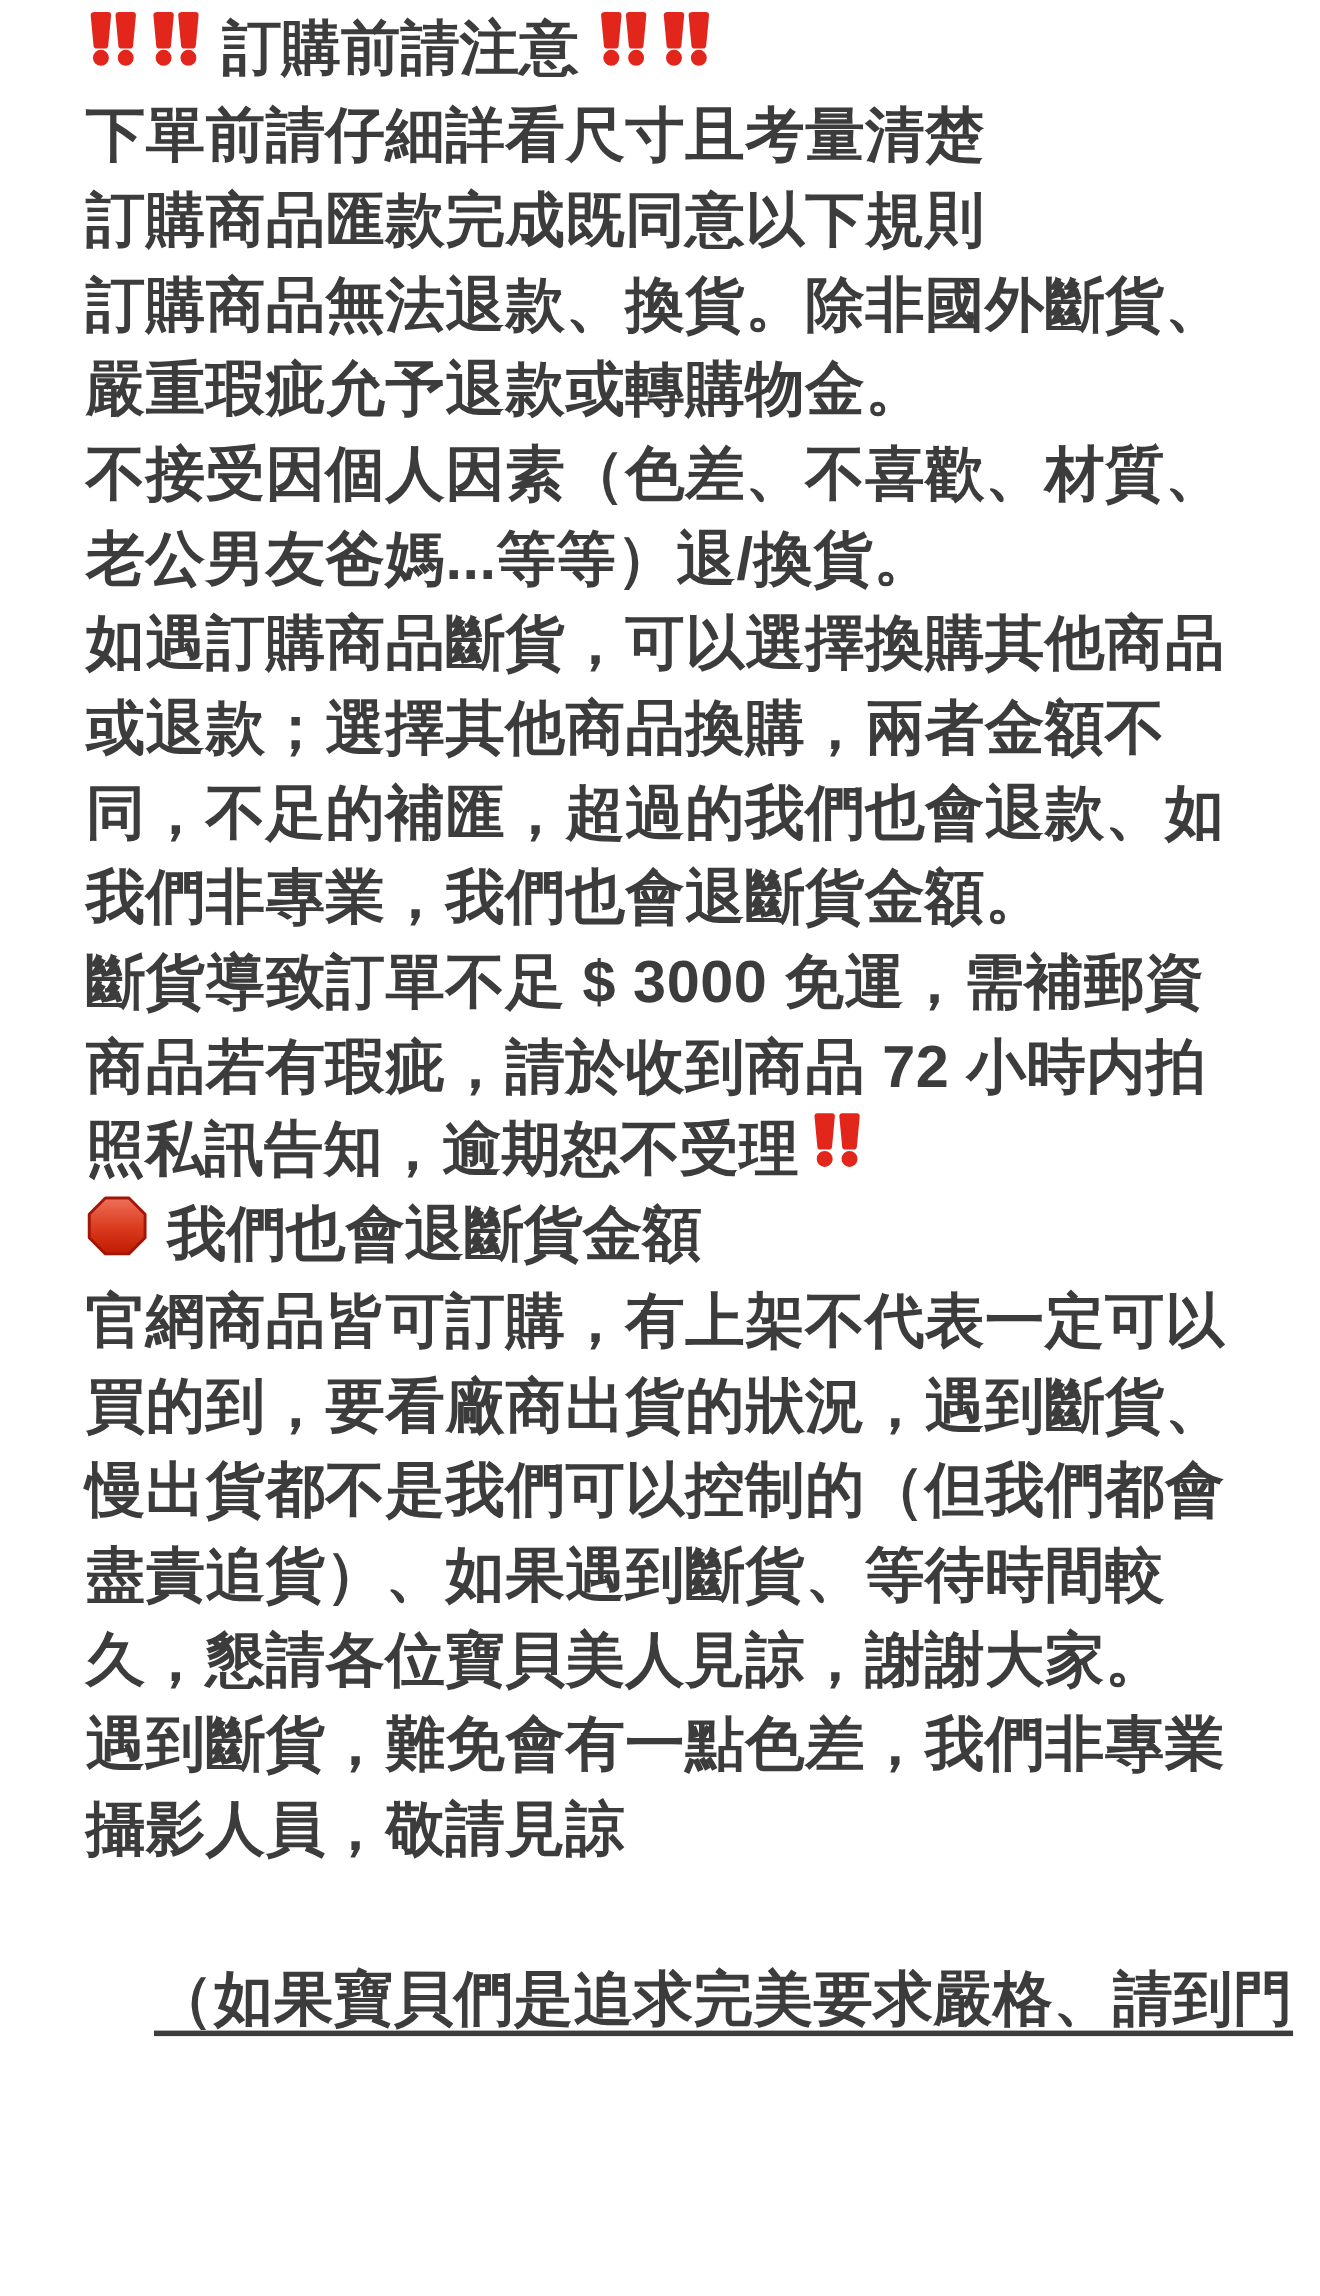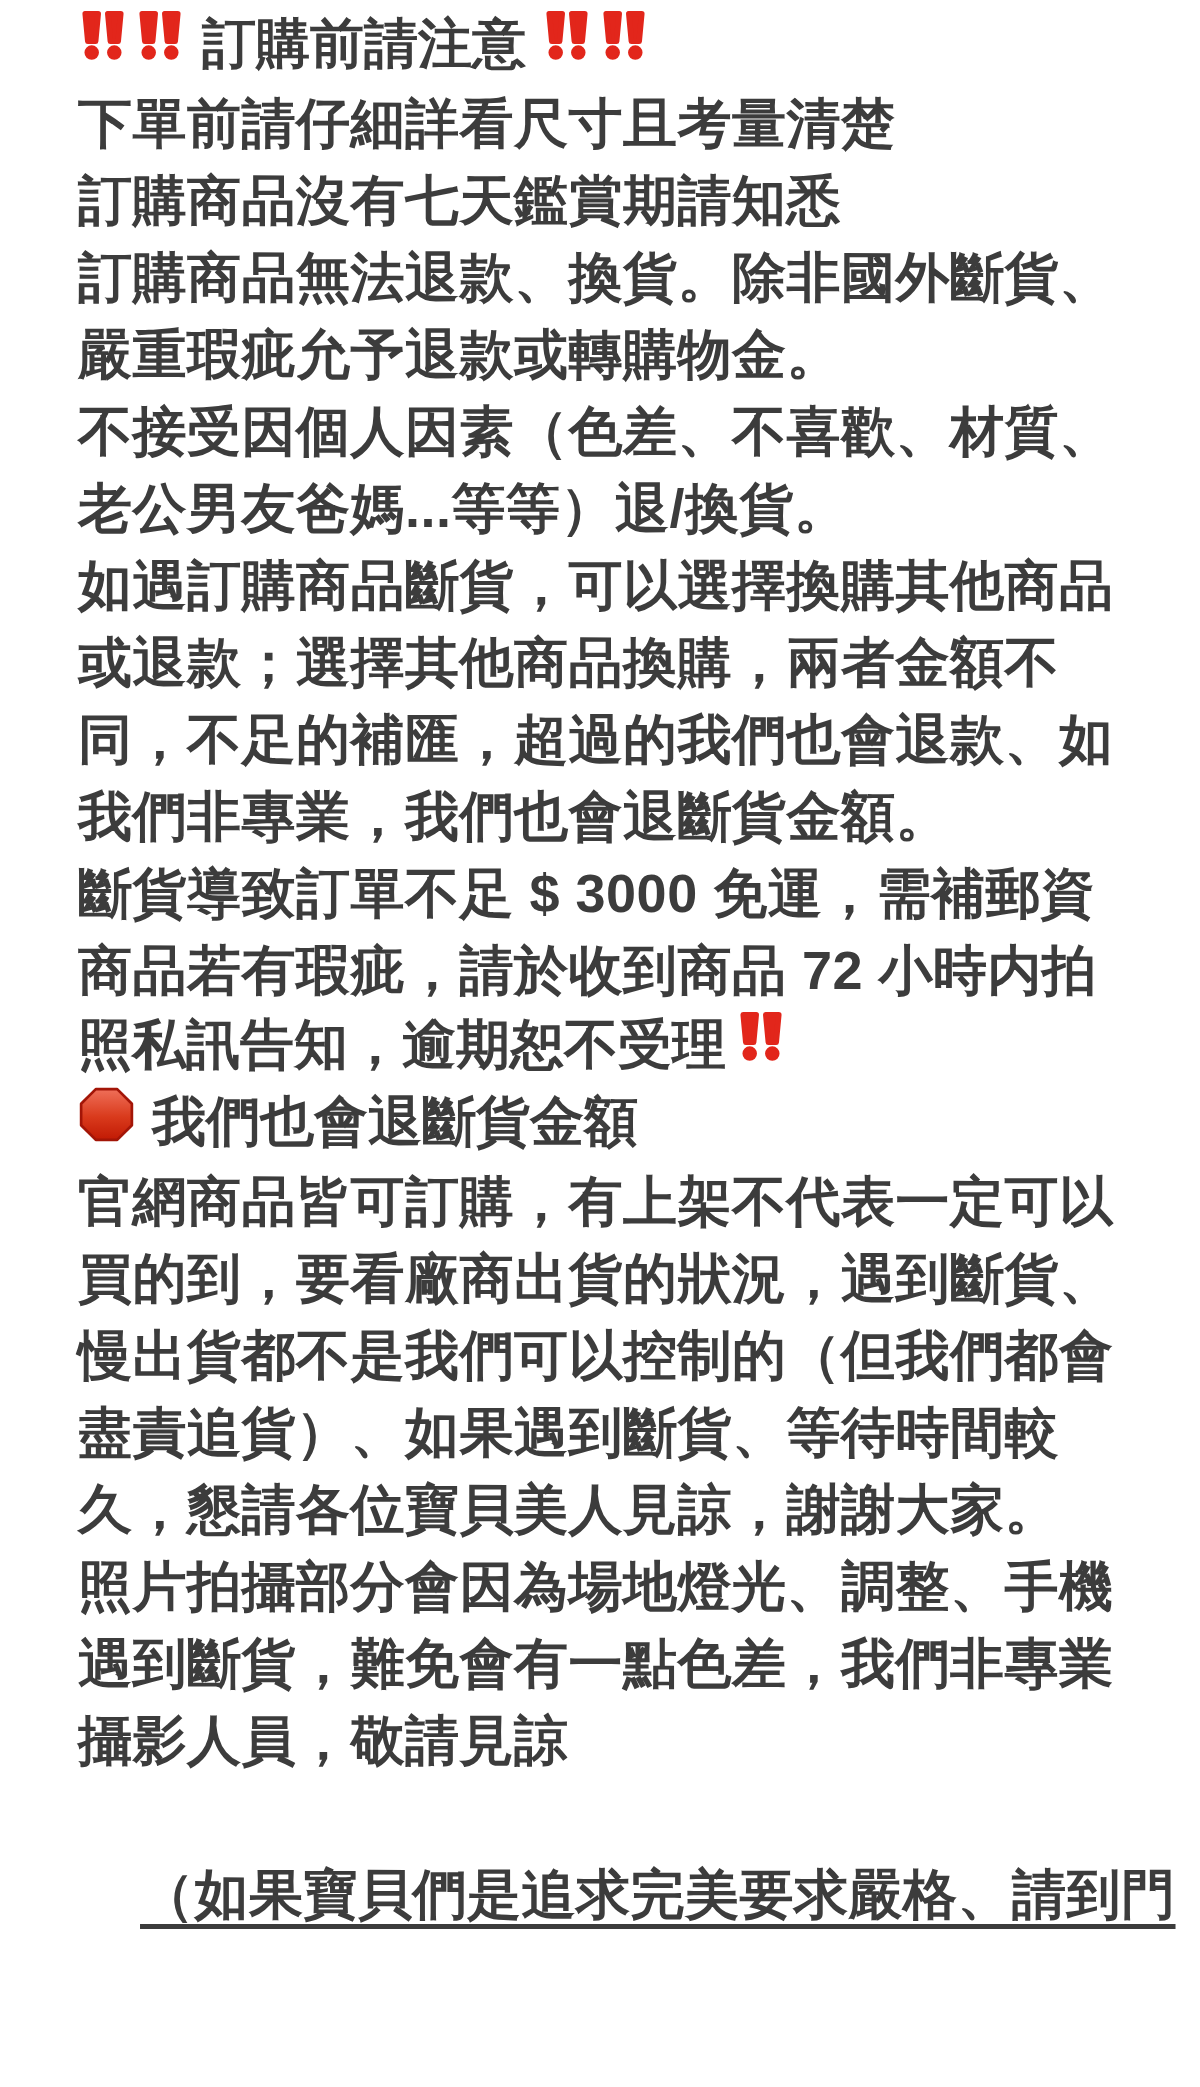--- a/index.html
+++ b/index.html
@@ -84,21 +84,21 @@
     <span class="heading-text">訂購前請注意</span>
     <svg class="bangs" viewBox="0 0 62 64">
         <use href="#dbang"></use>
       </svg>
     <svg class="bangs" viewBox="0 0 62 64">
         <use href="#dbang"></use>
       </svg>
   </div>
 
   <div class="line">下單前請仔細詳看尺寸且考量清楚</div>
-  <div class="line">訂購商品沒有七天鑑賞期請知悉</div>
+  <div class="line">訂購商品匯款完成既同意以下規則</div>
   <div class="line">訂購商品無法退款、換貨。除非國外斷貨、</div>
   <div class="line">嚴重瑕疵允予退款或轉購物金。</div>
   <div class="line">不接受因個人因素（色差、不喜歡、材質、</div>
   <div class="line">老公男友爸媽...等等）退/換貨。</div>
   <div class="line">如遇訂購商品斷貨，可以選擇換購其他商品</div>
   <div class="line">或退款；選擇其他商品換購，兩者金額不</div>
   <div class="line">同，不足的補匯，超過的我們也會退款、如</div>
   <div class="line">我們非專業，我們也會退斷貨金額。</div>
   <div class="line">斷貨導致訂單不足 $ 3000 免運，需補郵資</div>
   <div class="line">商品若有瑕疵，請於收到商品 72 小時内拍</div>
@@ -115,21 +115,20 @@
         <use href="#stopsign"></use>
       </svg>
     <span>我們也會退斷貨金額</span>
   </div>
 
   <div class="line">官網商品皆可訂購，有上架不代表一定可以</div>
   <div class="line">買的到，要看廠商出貨的狀況，遇到斷貨、</div>
   <div class="line">慢出貨都不是我們可以控制的（但我們都會</div>
   <div class="line">盡責追貨）、如果遇到斷貨、等待時間較</div>
   <div class="line">久，懇請各位寶貝美人見諒，謝謝大家。</div>
-  <div class="line">照片拍攝部分會因為場地燈光、調整、手機</div>
   <div class="line">遇到斷貨，難免會有一點色差，我們非專業</div>
   <div class="line">攝影人員，敬請見諒</div>
 
   <div class="line">
     <span class="u">（如果寶貝們是追求完美要求嚴格、請到門</span>
   </div>
   <div class="line">
     
   </div>
 

